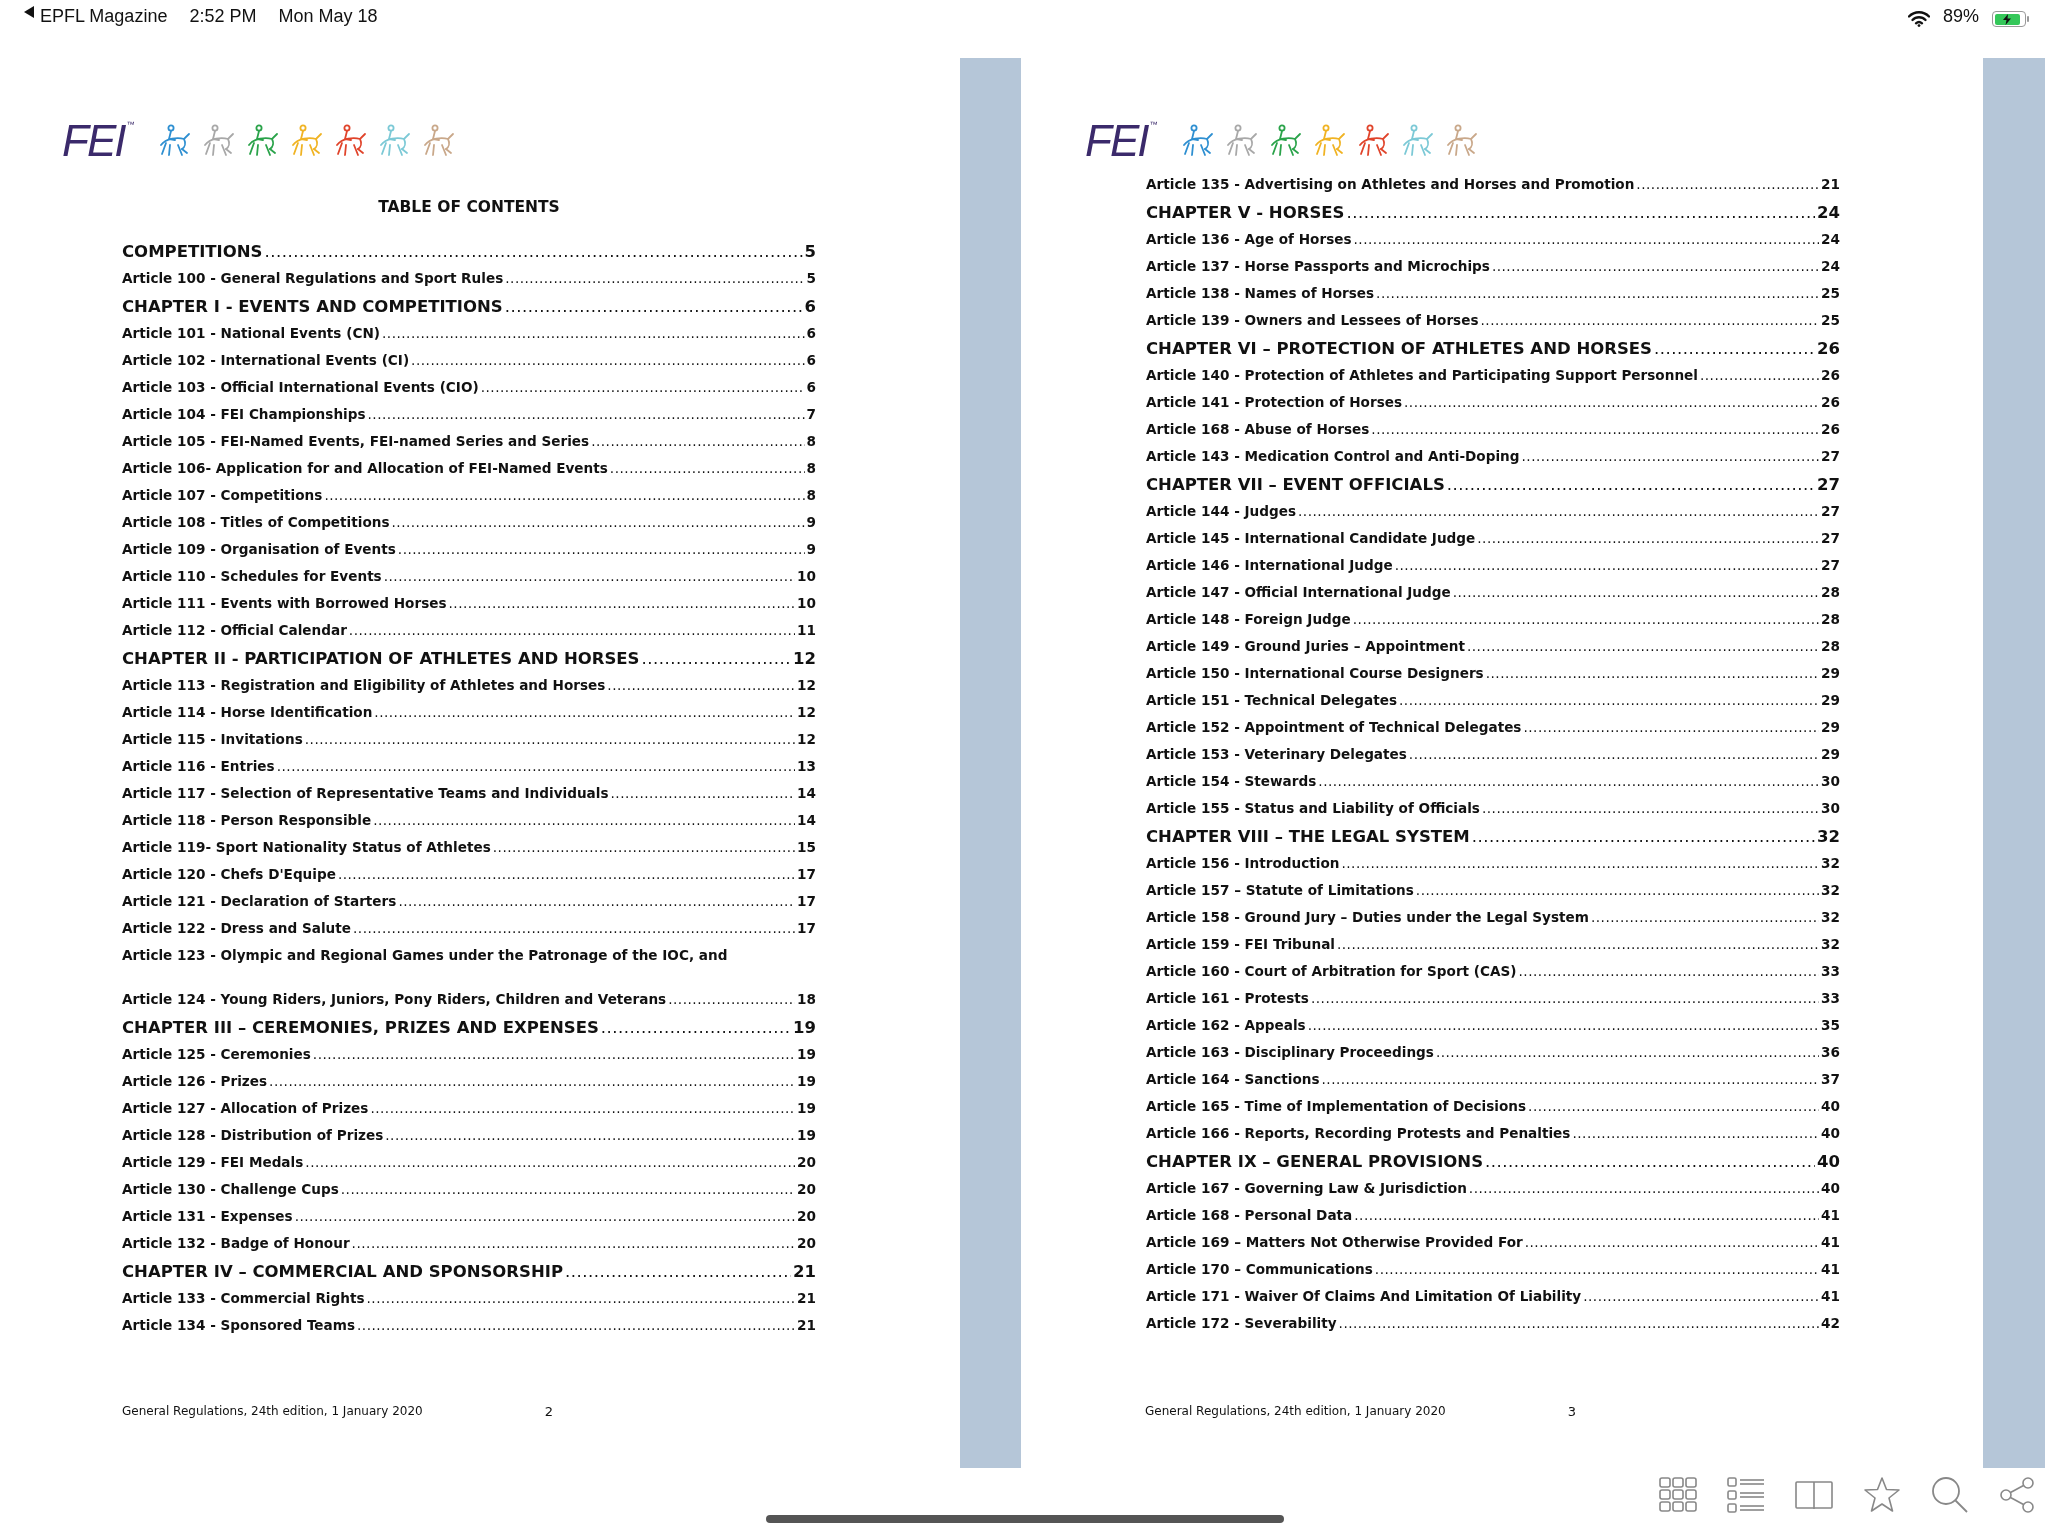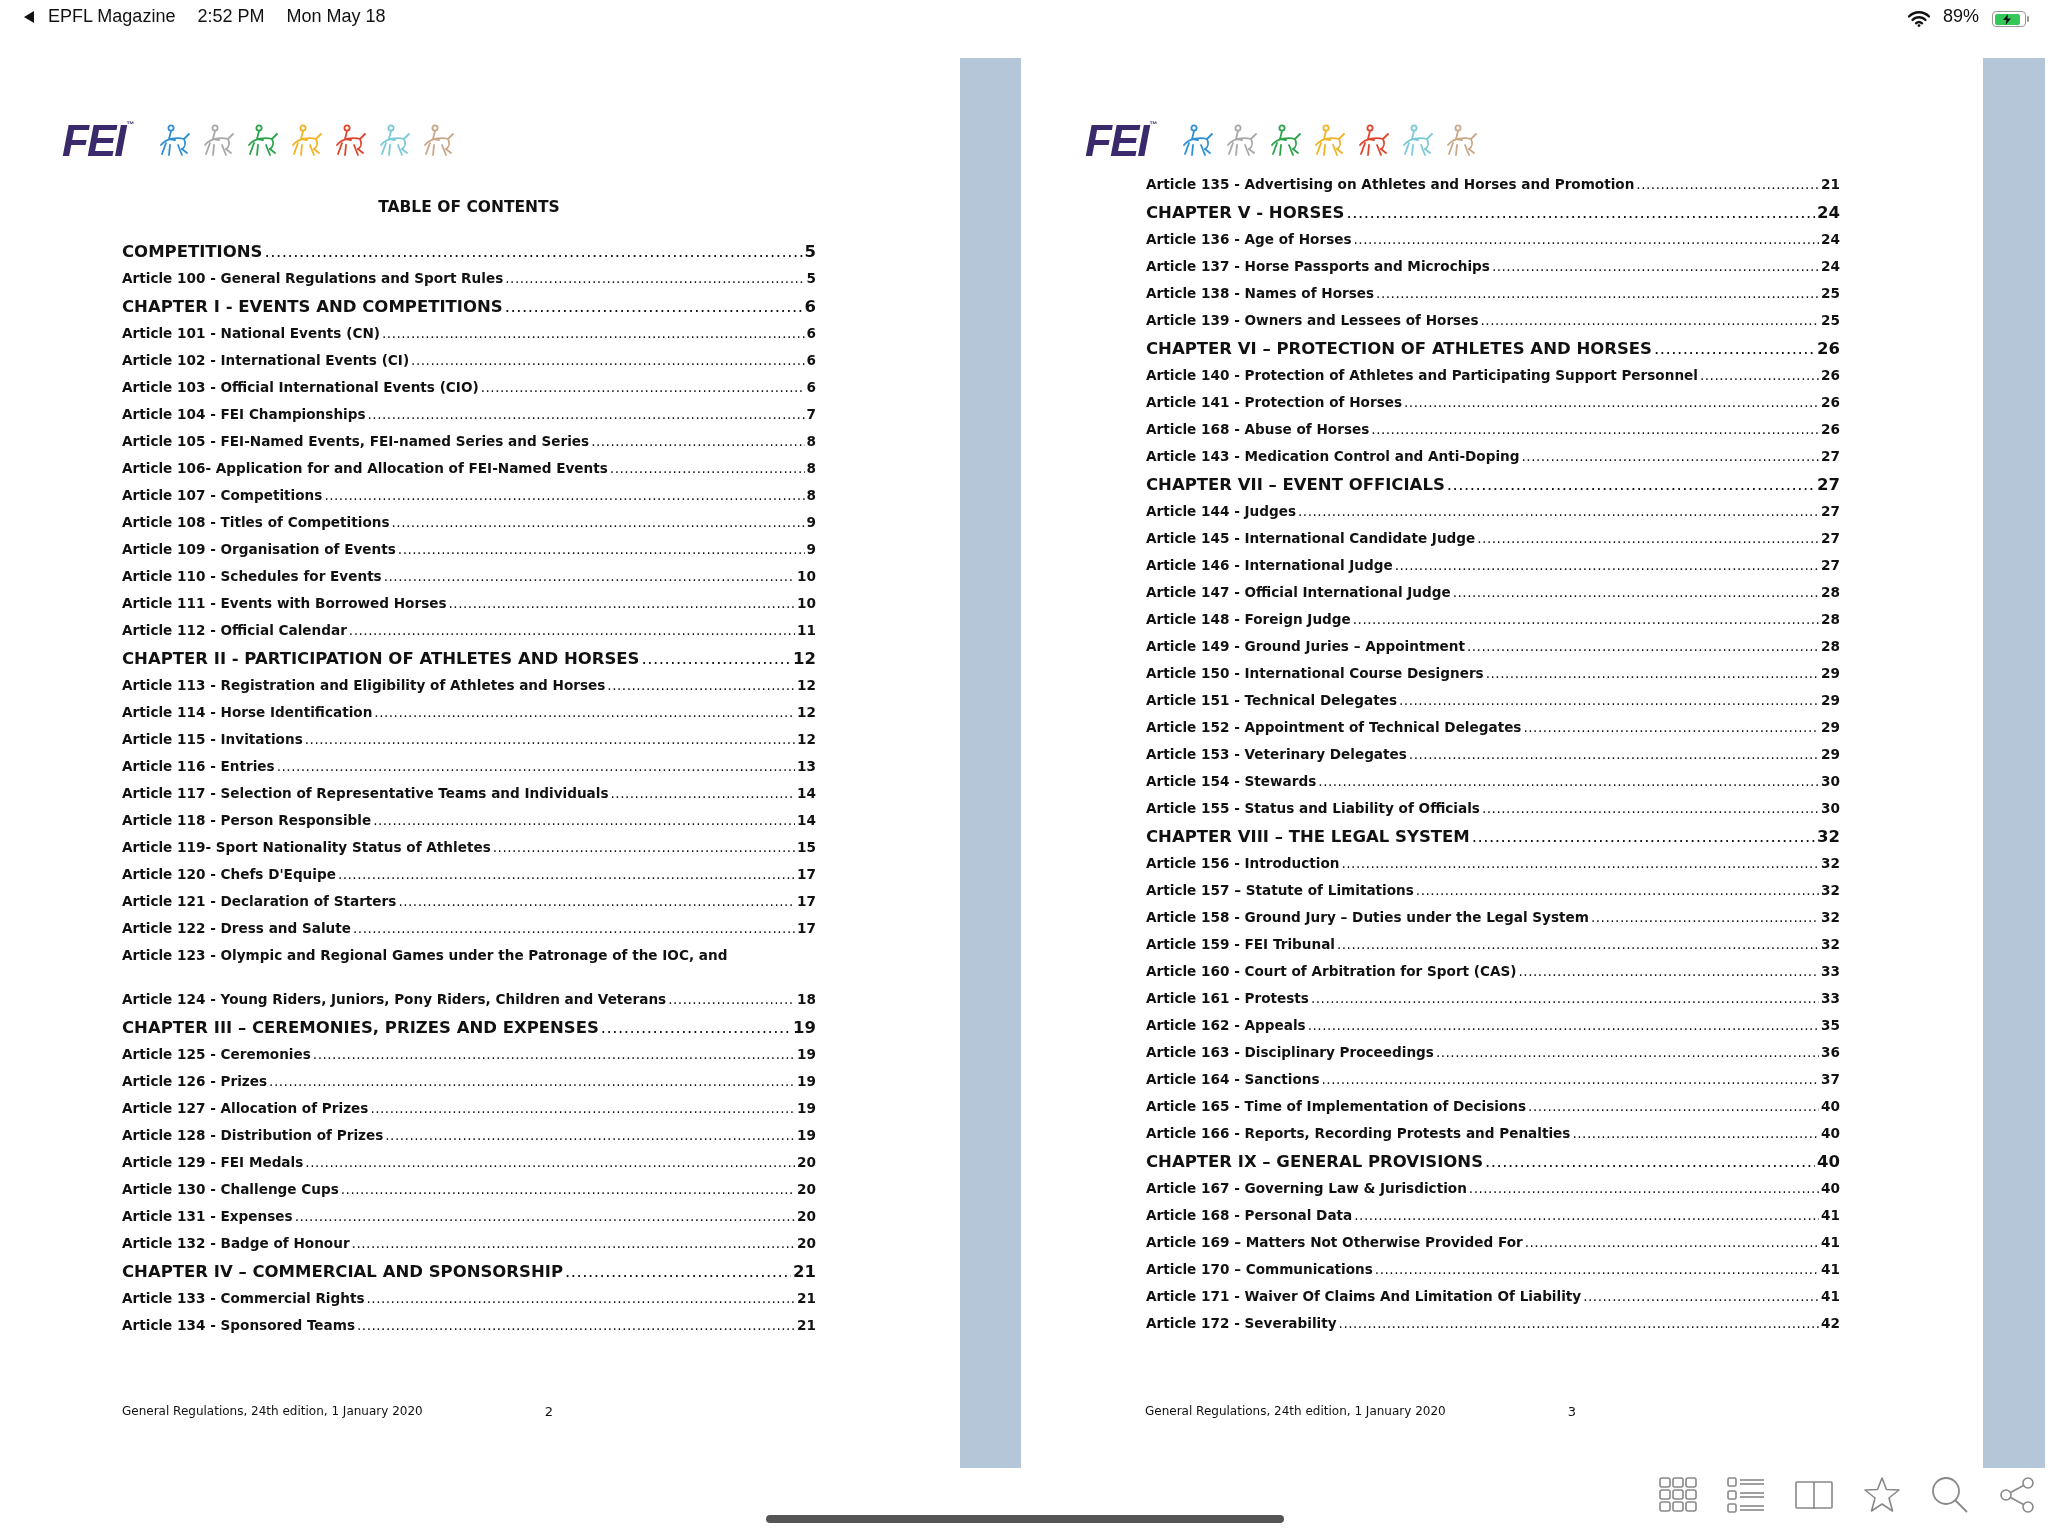--- a/index.html
+++ b/index.html
@@ -2,40 +2,40 @@
 <html><head>
 <meta charset="utf-8">
 <style>
   html, body { margin:0; padding:0; }
   body {
     width:2048px; height:1535px; position:relative; overflow:hidden;
     background:#ffffff; font-family:"DejaVu Sans", sans-serif; color:#111;
   }
   
   .status-left { position:absolute; left:24px; top:6px; font-size:18px; color:#111; display:flex; gap:22px; align-items:center; font-family:"Liberation Sans", sans-serif; }
-  .status-left .back { display:flex; align-items:center; gap:14px; }
+  .status-left .back { display:flex; align-items:flex-start; gap:6px; }
   .status-right { position:absolute; right:22px; top:6px; font-size:18px; display:flex; align-items:flex-end; gap:13px; font-family:"Liberation Sans", sans-serif; }
   .battery { width:34px; height:16px; border:1.5px solid #999; border-radius:4px; position:relative; box-sizing:border-box; padding:1.5px; }
   .battery .fill { width:89%; height:100%; background:#34c759; border-radius:2px; display:flex; align-items:center; justify-content:center; }
   .battery::after { content:""; position:absolute; right:-4px; top:4px; width:2px; height:6px; background:#999; border-radius:1px; }
 
   
   .gutter { position:absolute; background:#b5c6d8; top:58px; height:1410px; }
   .gutter.left { left:960px; width:61px; }
   .gutter.right { left:1983px; width:62px; }
 
   
   .page { position:absolute; top:58px; height:1410px; }
   .page.p2 { left:0; width:960px; }
   .page.p3 { left:1021px; width:962px; }
 
   .logo { position:absolute; top:58px; display:flex; align-items:center; gap:14px; }
   .page.p2 .logo { left:62px; }
   .page.p3 .logo { left:64px; }
-  .fei { font-family:"Liberation Sans", sans-serif; font-weight:bold; font-style:italic; font-size:44px; color:#3b2a6b; letter-spacing:-2px; position:relative; }
+  .fei { font-family:"Liberation Sans", sans-serif; font-weight:normal; font-style:italic; font-size:44px; color:#3b2a6b; letter-spacing:-2px; position:relative; }
   .fei sup { font-size:8px; font-style:normal; position:absolute; right:-8px; top:4px; }
   .riders { display:flex; gap:8px; margin-left:18px; }
   .rider { width:36px; height:36px; }
 
   .toc-title { position:absolute; top:140px; left:122px; width:694px; text-align:center; font-weight:bold; font-size:15.5px; }
 
   .toc { position:absolute; }
   .page.p2 .toc { left:122px; top:184px; width:694px; }
   .page.p3 .toc { left:125px; top:118px; width:694px; }
   .row { display:flex; align-items:baseline; height:27px; font-size:13.6px; font-weight:bold; white-space:nowrap; overflow:hidden; }

